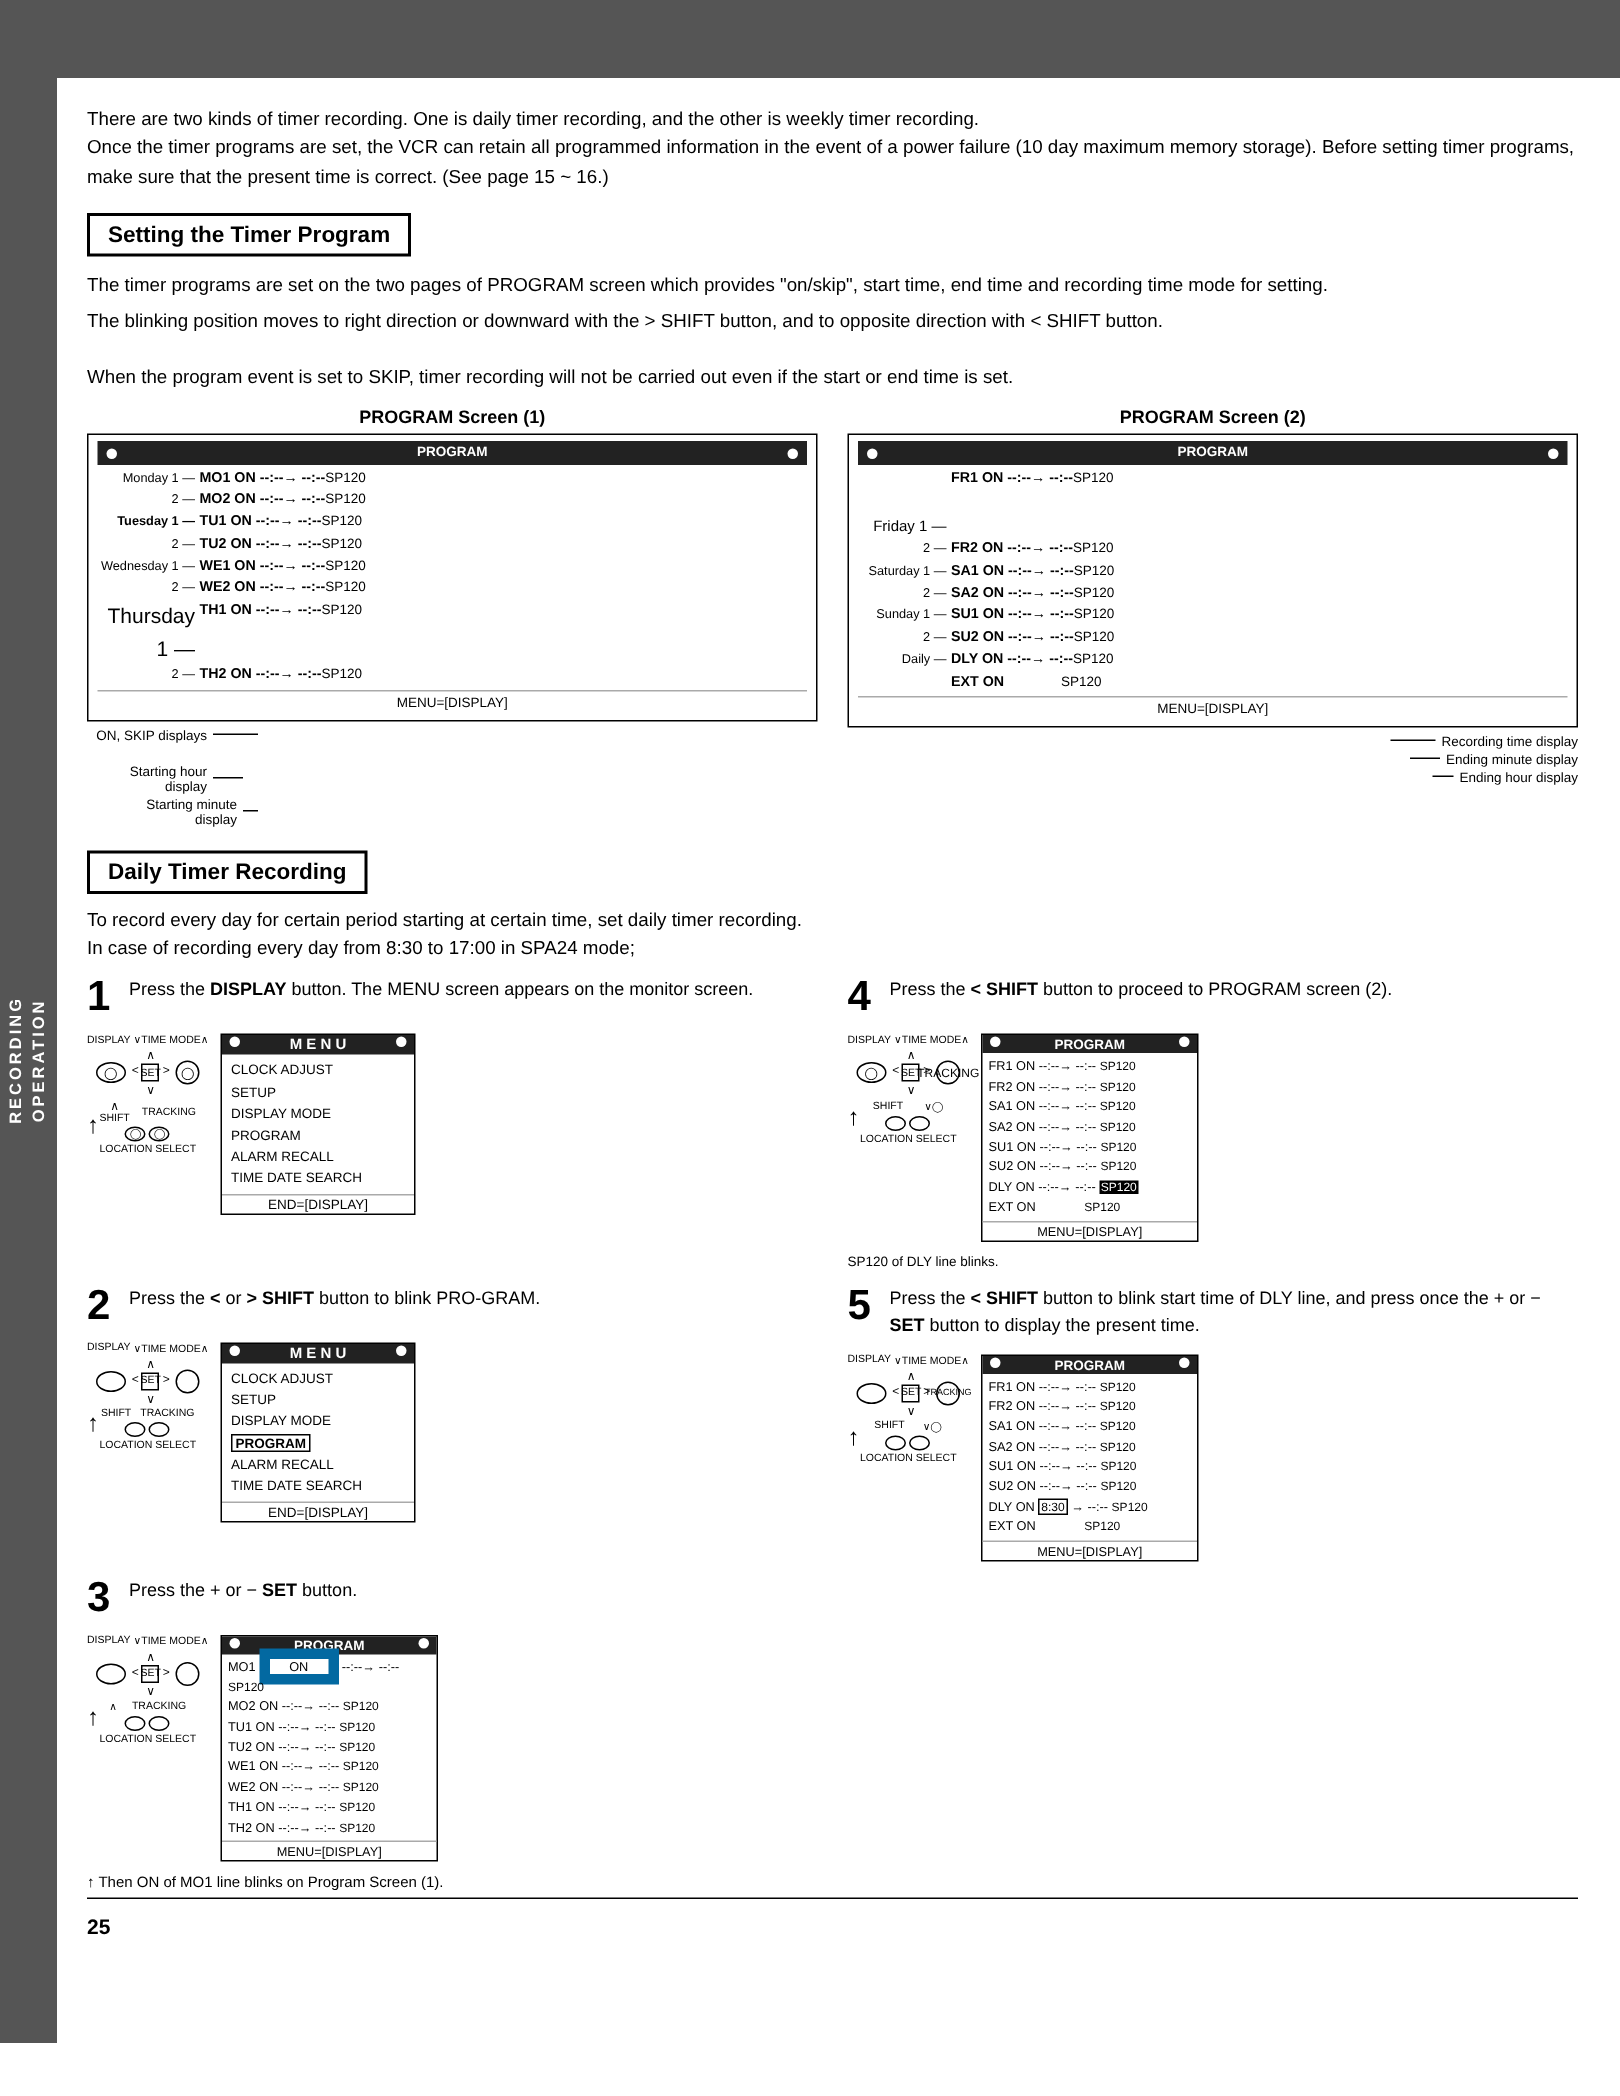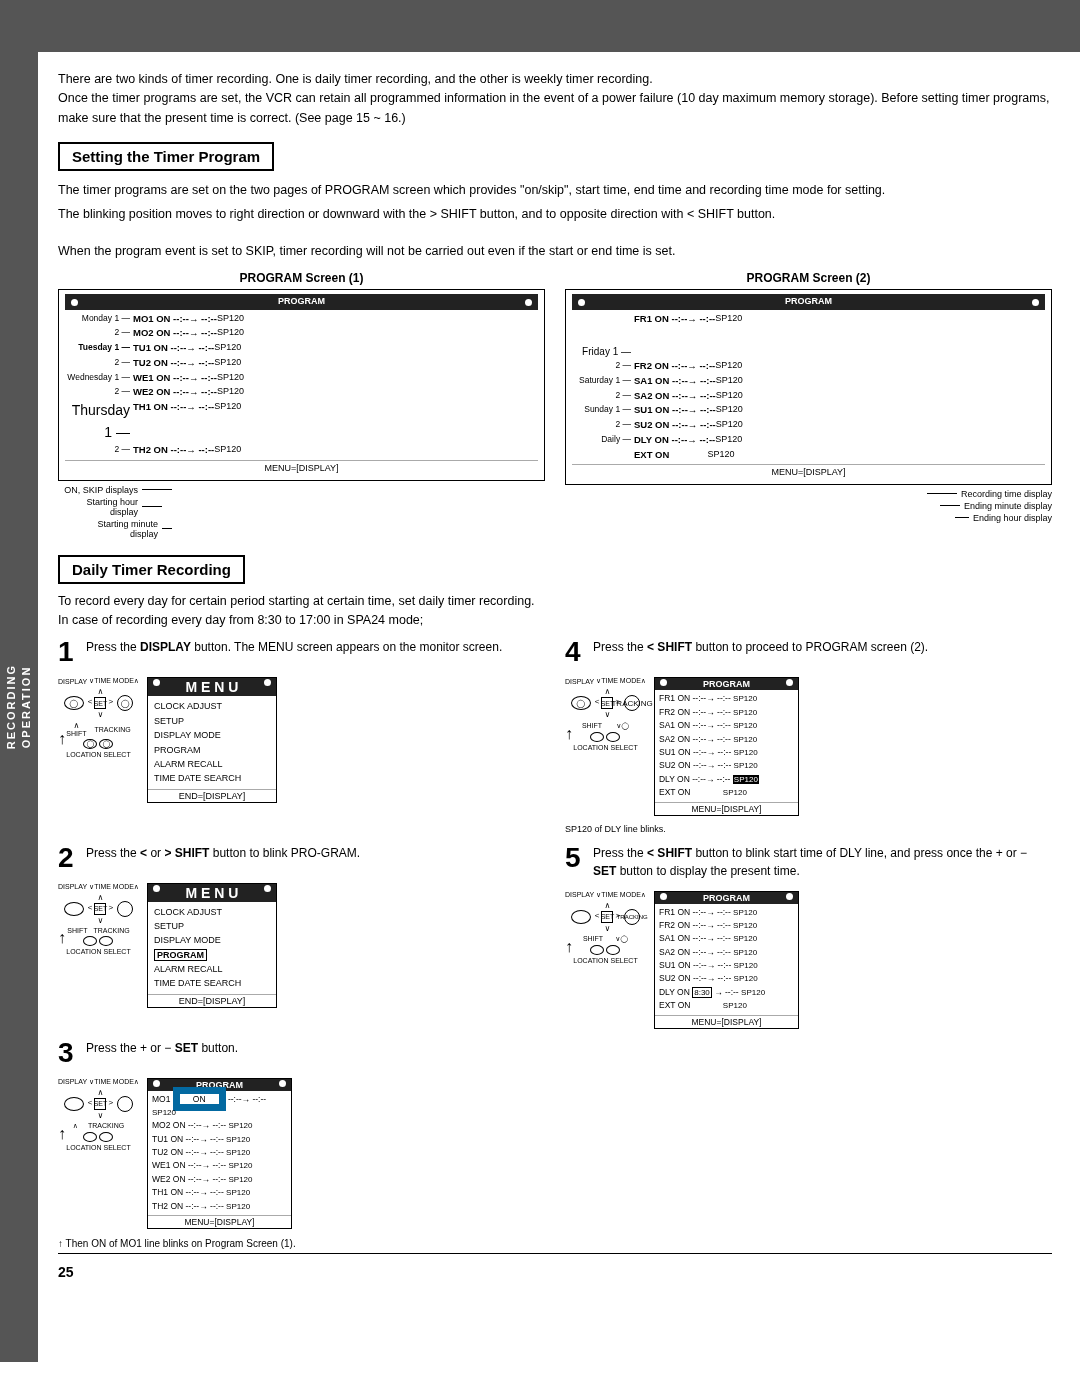--- a/index.html
+++ b/index.html
@@ -160,21 +160,21 @@
       font-size: 9px;
       width: 130px;
       background: #fff;
     }
     .menu-box-header {
       background: #222;
       color: #fff;
       display: flex;
       justify-content: space-between;
       padding: 1px 5px;
-      font-size: 14px;
+      font-size: 10px;
       font-weight: bold;
     }
     .menu-box-body {
       padding: 3px 6px;
       line-height: 1.6;
       font-size: 9px;
     }
     .menu-box-end {
       text-align: center;
       border-top: 1px solid #aaa;
@@ -327,21 +327,21 @@
             </div>
           <div class="ps-row">
               <span style="width:68px;font-size:8.5px;text-align:right;padding-right:3px;">2 —</span>
               <span class="ps-entry">TH2 ON --:--→ --:-- </span>
               <span class="ps-sp"> SP120</span>
             </div>
           <div class="ps-menu-row"><span>MENU=[DISPLAY]</span></div>
         </div>
 
         <div style="font-size:9px;margin-top:4px;position:relative;">
-          <div style="display:flex;align-items:center;gap:4px;margin-bottom:2px;">
+          <div style="display:flex;align-items:center;gap:4px;margin-bottom:14px;">
             <span style="width:80px;text-align:right;">ON, SKIP displays</span>
             <span style="display:inline-block;width:30px;height:1px;background:#000;"></span>
           </div>
           <div style="display:flex;align-items:center;gap:4px;margin-bottom:2px;margin-left:10px;">
             <span style="width:70px;text-align:right;">Starting hour display</span>
             <span style="display:inline-block;width:20px;height:1px;background:#000;"></span>
           </div>
           <div style="display:flex;align-items:center;gap:4px;margin-bottom:2px;margin-left:20px;">
             <span style="width:80px;text-align:right;">Starting minute display</span>
             <span style="display:inline-block;width:10px;height:1px;background:#000;"></span>

